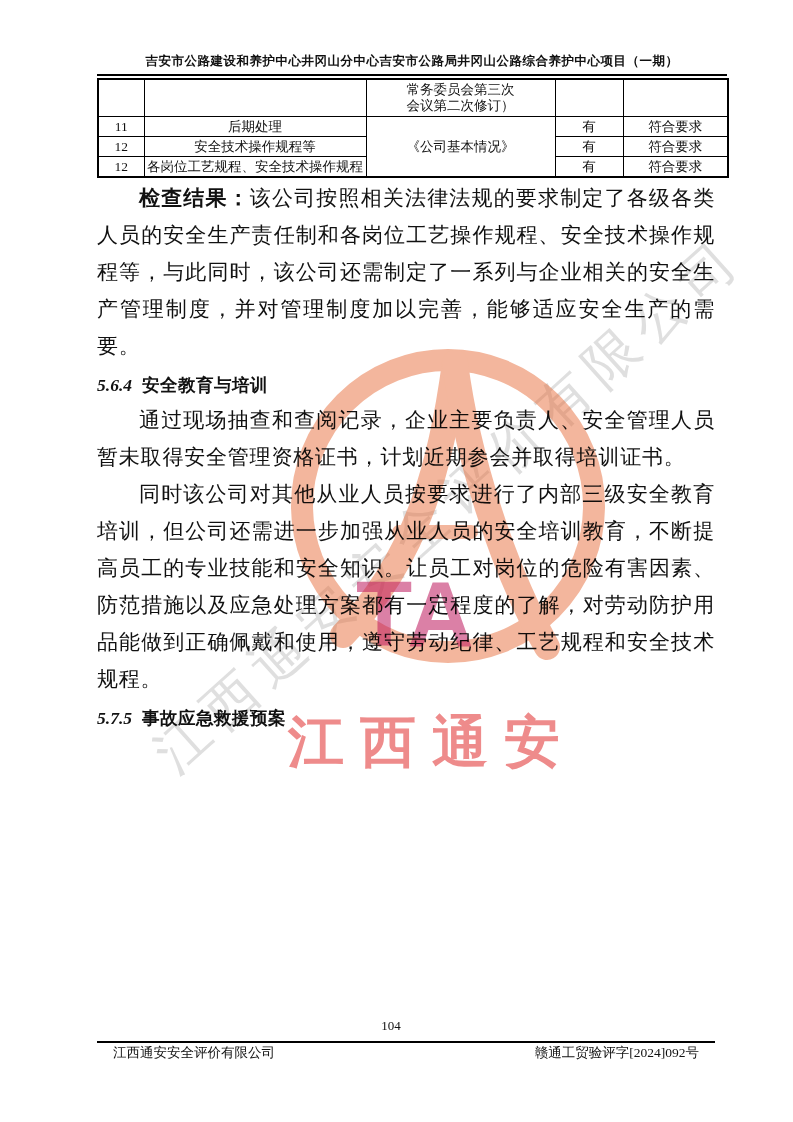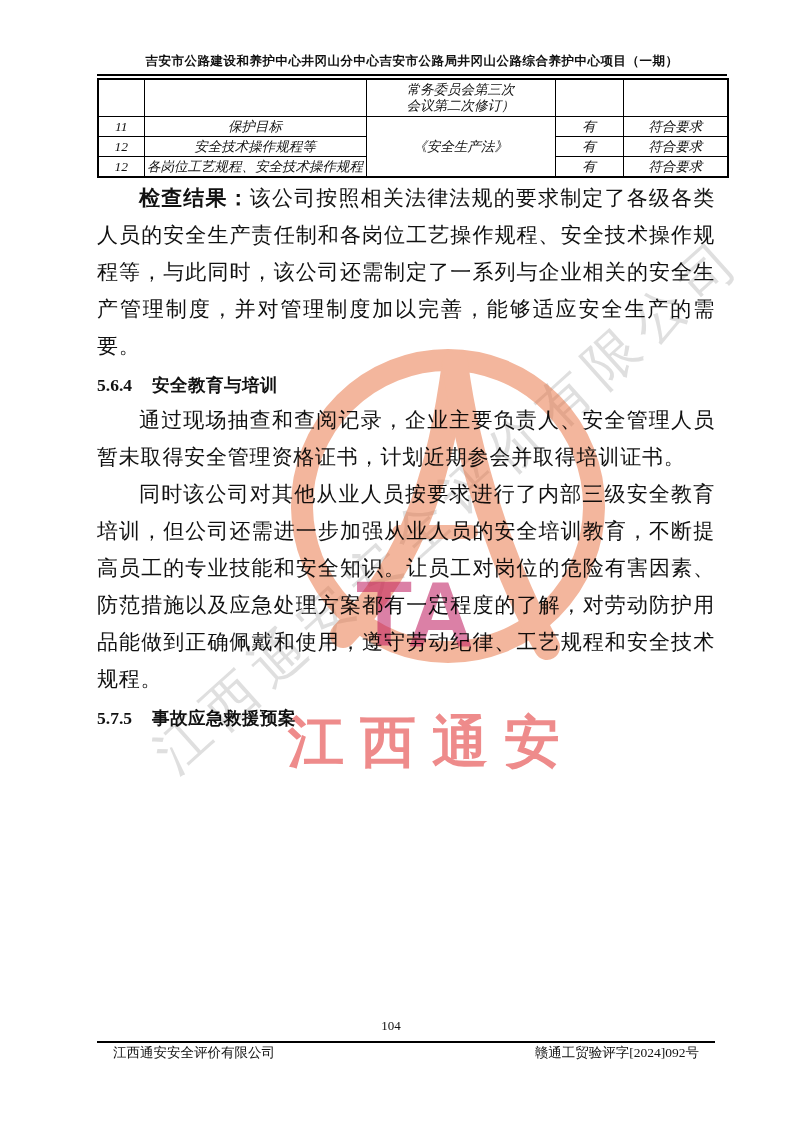--- a/index.html
+++ b/index.html
@@ -13,37 +13,37 @@
   
   .doc-header { text-align:center; font-weight:bold; border-bottom:2px solid #000; padding-bottom:4px; }
   .doc-header .h1 { font-size:12.5px; line-height:17px; letter-spacing:0.5px; }
   .doc-header .h2 { font-size:13.5px; line-height:17px; letter-spacing:1px; }
 
   
   table.compliance { border-collapse:collapse; width:630px; table-layout:fixed;
     font-size:13.5px; margin-top:2px; }
   table.compliance td { border:1px solid #000; text-align:center; vertical-align:middle;
     padding:0 2px; line-height:16px; overflow:hidden; }
-  table.compliance { border:2px solid #000;font-style:italic; }
+  table.compliance { border:2px solid #000; }
   .col-no   { width:46px; }
   .col-name { width:222px; }
   .col-basis{ width:189px; }
   .col-has  { width:68px; }
   .col-res  { width:105px; }
   tr.carry td { height:36px; }
   tr.datarow td { height:19px;margin-top:8px; }
   .preline { white-space:pre-line; }
 
   
   .body-text { margin-top:2px; }
   .body-text p { margin:0; font-size:21px; line-height:37px; text-align:justify;
     text-indent:2em; letter-spacing:0.8px; padding-right:12px; }
   .body-text .lead { font-weight:bold; }
   h3.sec { margin:5px 0 2px 0; font-size:17.5px; line-height:30px; font-weight:bold; letter-spacing:0.5px; }
-  h3.sec .num { margin-right:20px; letter-spacing:0; }
+  h3.sec .num { margin-right:10px; letter-spacing:0;font-style:italic; }
 
   
   .page-number { position:absolute; left:82px; top:1018px; width:618px; text-align:center;
     font-size:13px; }
   .footer-rule { position:absolute; left:97px; top:1041px; width:618px; border-top:2px solid #000; }
   .footer-row { position:absolute; left:113px; top:1044px; width:586px;
     display:flex; justify-content:space-between; font-size:13.5px; line-height:18px; }
 
   
   .wm-layer { position:absolute; inset:0; pointer-events:none; mix-blend-mode:multiply; }
@@ -88,22 +88,22 @@
         <tr class="carry">
           <td></td>
           <td></td>
           <td class="preline">常务委员会第三次
 会议第二次修订）</td>
           <td></td>
           <td></td>
         </tr>
         <tr class="datarow">
           <td>11</td>
-          <td>保护目标</td>
-          <td rowspan="3">《安全生产法》</td>
+          <td>后期处理</td>
+          <td rowspan="3">《公司基本情况》</td>
           <td>有</td>
           <td>符合要求</td>
         </tr>
         <tr class="datarow">
           <td>12</td>
           <td>安全技术操作规程等</td>
           <td>有</td>
           <td>符合要求</td>
         </tr>
         <tr class="datarow">

